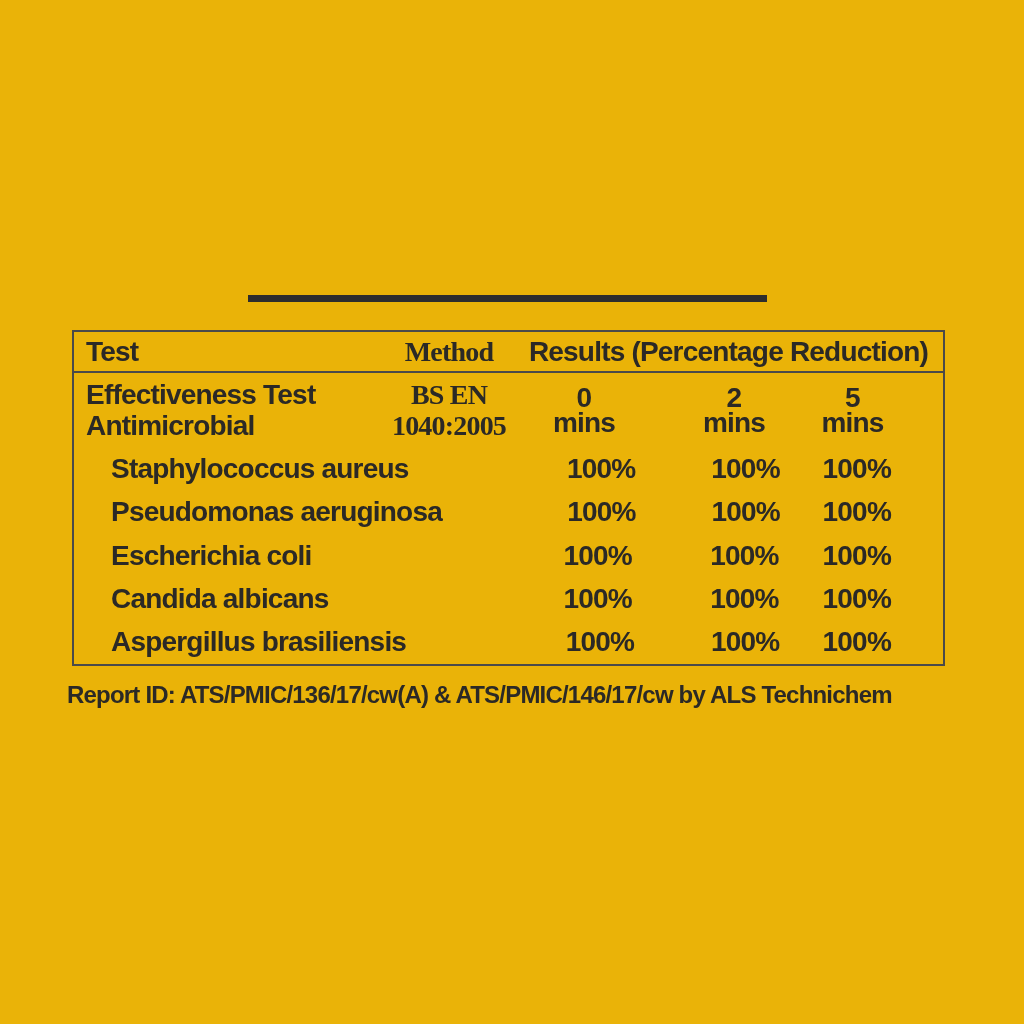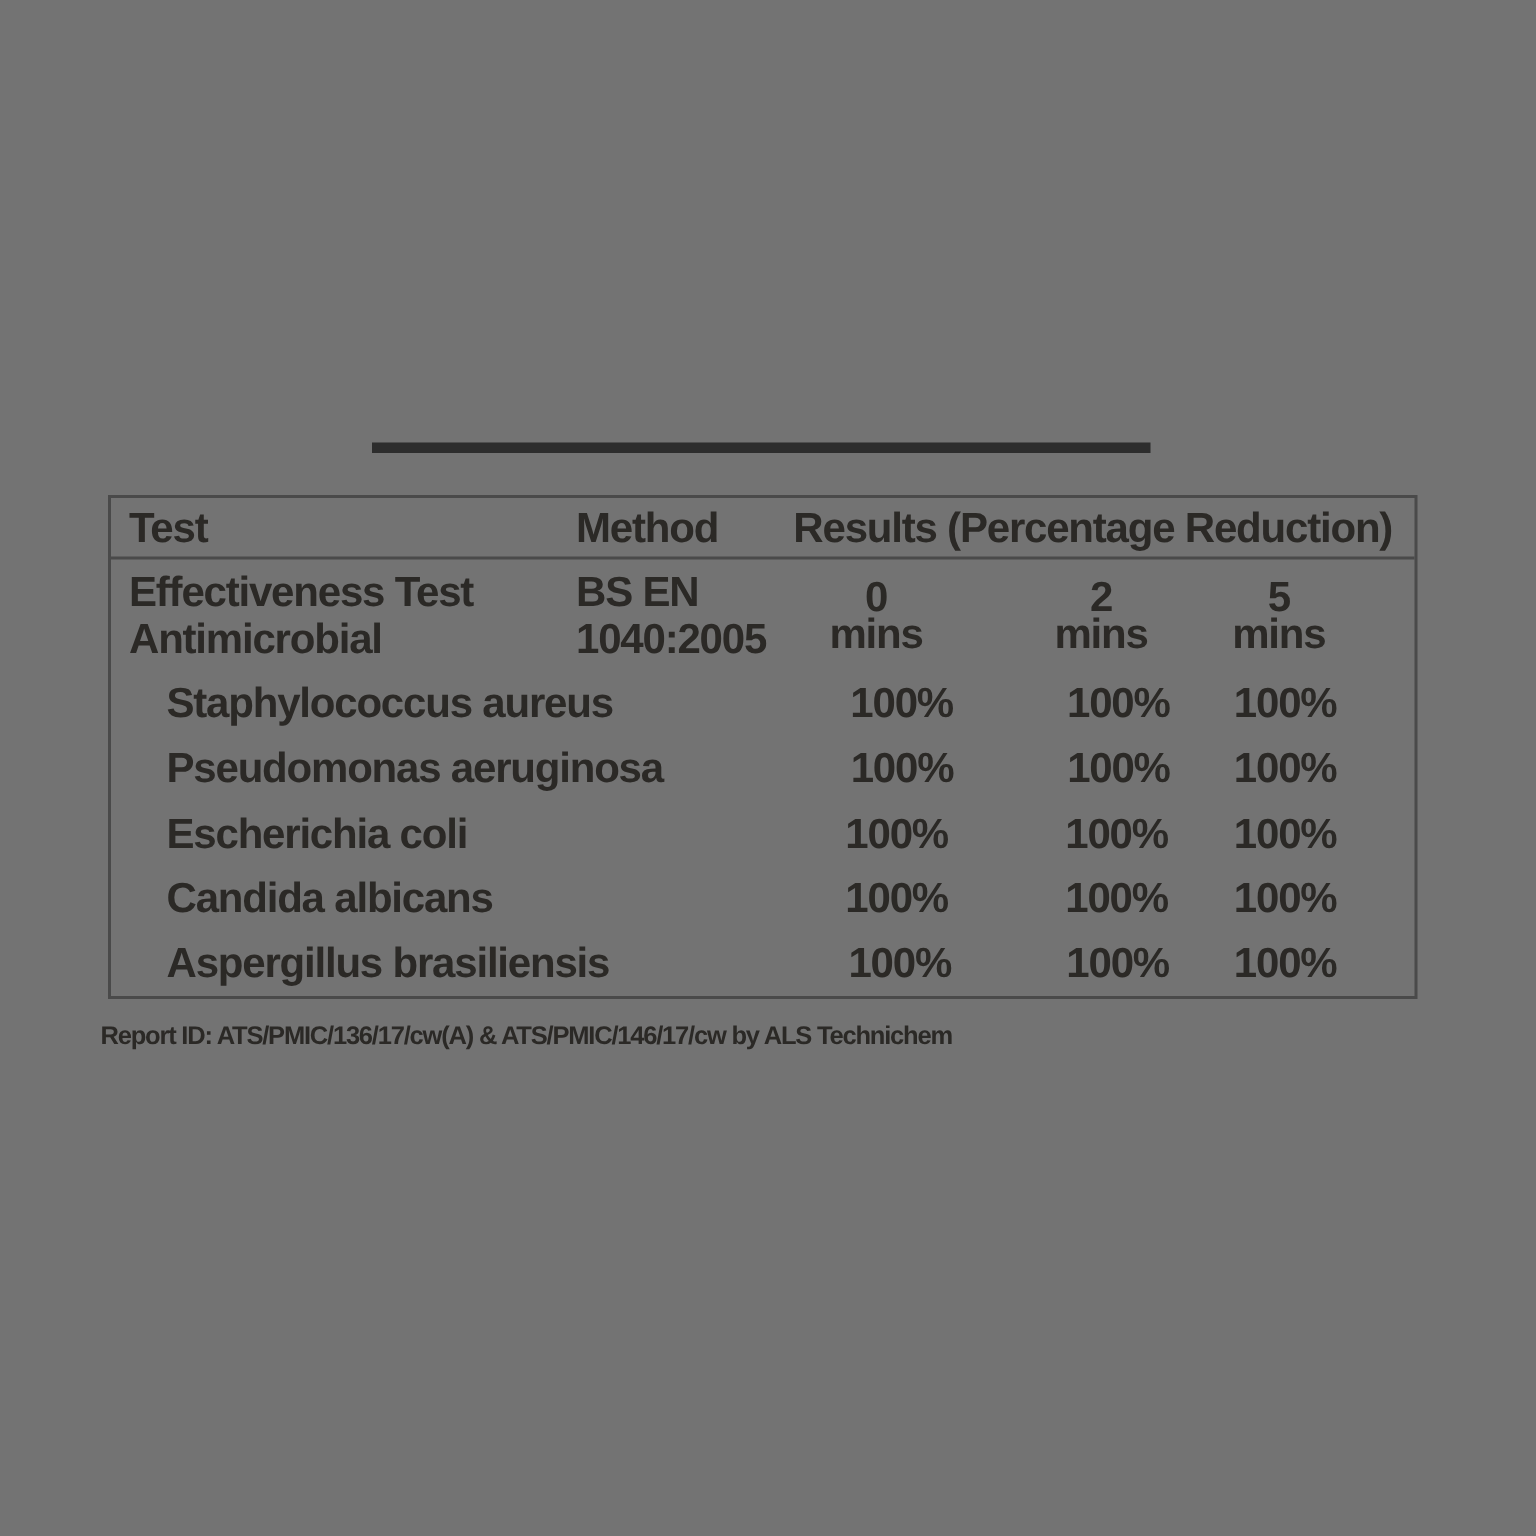--- a/index.html
+++ b/index.html
@@ -5,21 +5,21 @@
   * { margin: 0; padding: 0; box-sizing: border-box; }
   html, body { width: 1024px; height: 1024px; }
   body {
     font-family: "Liberation Sans", sans-serif;
     background: #ffffff;
   }
   .page {
     position: relative;
     width: 1024px;
     height: 1024px;
-    background: #737373;
+    background: #eab308;
     overflow: hidden;
     color: #2b2926;
     font-weight: bold;
   }
   
   .top-rule {
     position: absolute;
     left: 248px;
     top: 295px;
     width: 519px;
@@ -51,32 +51,32 @@
   }
   .method-row {
     height: 74px;
     flex: none;
   }
   .organism-row {
     flex: 1;
     margin-left: 25px;
   }
   .c-test    { width: 310px; padding-left: 12px; text-align: left; }
-  .c-method  { width: 130px; text-align: left; }
+  .c-method  { width: 130px; text-align: center; font-family: Liberation Serif, serif; }
   .c-r1      { width: 140px; text-align: center; }
   .c-r2      { width: 160px; text-align: center; }
   .c-r3      { flex: 1; text-align: center; padding-right: 52px; }
   .c-results { flex: 1; text-align: center; }
   .two-line  { line-height: 31px; }
   .stack     { line-height: 25px; }
   .footer-line {
     position: absolute;
     left: 67px;
     top: 681px;
-    font-size: 17px;
+    font-size: 24px;
     font-weight: bold;
     letter-spacing: -0.8px;
     white-space: nowrap;
     color: #2b2926;
   }
 </style>
 </head>
 <body>
 
 <div class="page">

